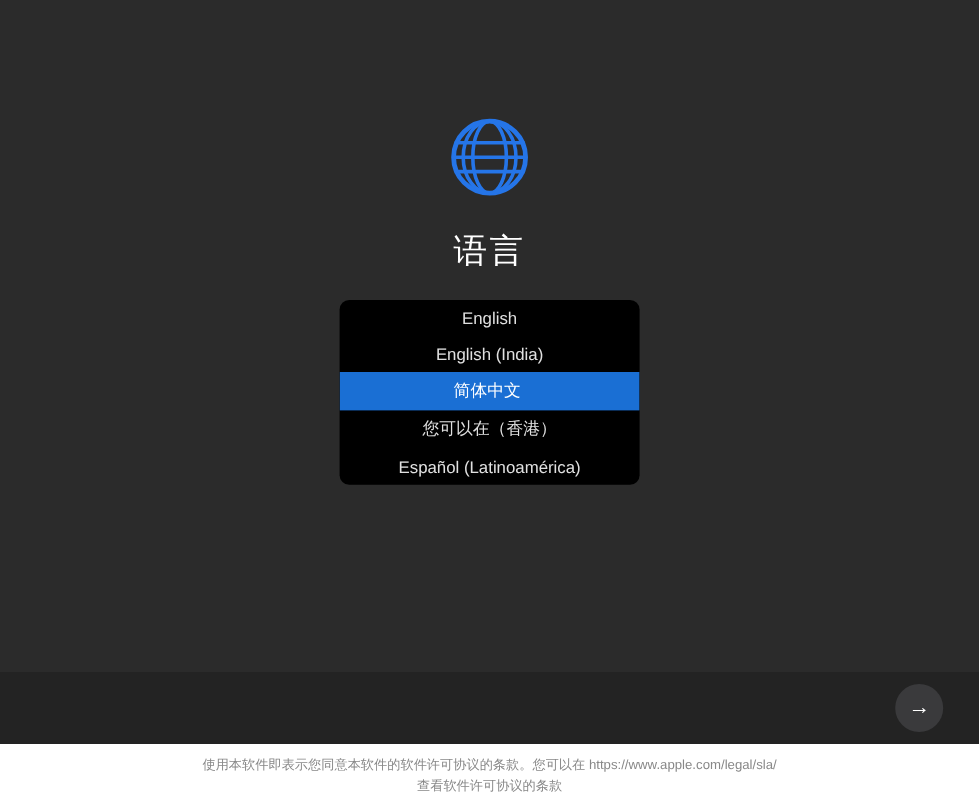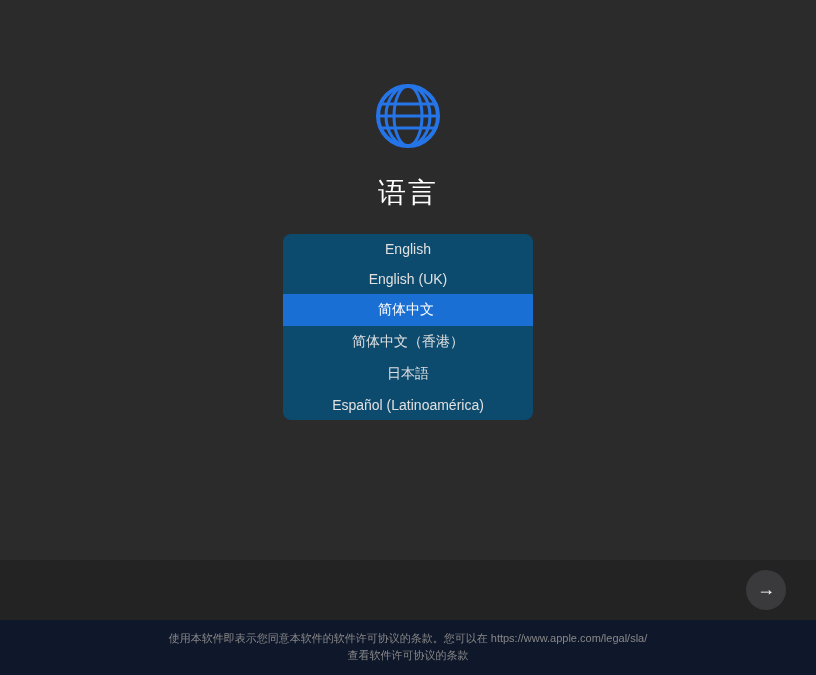--- a/index.html
+++ b/index.html
@@ -43,21 +43,21 @@
     .title {
       color: #ffffff;
       font-size: 28px;
       font-weight: 500;
       margin-bottom: 22px;
       letter-spacing: 2px;
     }
 
     .language-list-container {
       width: 250px;
-      background-color: #0c4a6e;
+      background-color: #000000;
       border-radius: 8px;
       overflow: hidden;
       position: relative;
       max-height: 280px;
       display: flex;
     }
 
     .language-list {
       flex: 1;
       overflow-y: scroll;
@@ -114,21 +114,21 @@
       cursor: pointer;
       display: flex;
       align-items: center;
       justify-content: center;
       color: #ffffff;
       font-size: 18px;
     }
 
     .footer-bar {
       width: 100%;
-      background-color: #0f172a;
+      background-color: #ffffff;
       padding: 10px 20px;
       text-align: center;
       flex-shrink: 0;
     }
 
     .footer-text {
       color: #888;
       font-size: 11px;
       line-height: 1.6;
     }
@@ -149,24 +149,23 @@
       <line x1="6" y1="36" x2="66" y2="36" stroke="#2575e8" stroke-width="3"></line>
       <line x1="7" y1="48" x2="65" y2="48" stroke="#2575e8" stroke-width="3"></line>
     </svg>
   </div>
 
   <div class="title">语言</div>
 
   <div class="language-list-container">
     <ul class="language-list" id="language-list">
     <li class="language-item">English</li>
-        <li class="language-item">English (UK)</li>
+        <li class="language-item">English (India)</li>
         <li class="language-item selected">简体中文</li>
-        <li class="language-item">简体中文（香港）</li>
-        <li class="language-item">日本語</li>
+        <li class="language-item">您可以在（香港）</li>
         <li class="language-item">Español (Latinoamérica)</li>
       </ul>
   </div>
 </div>
 
 <div class="bottom-bar">
   <button class="next-button">→</button>
 </div>
 
 <div class="footer-bar">

